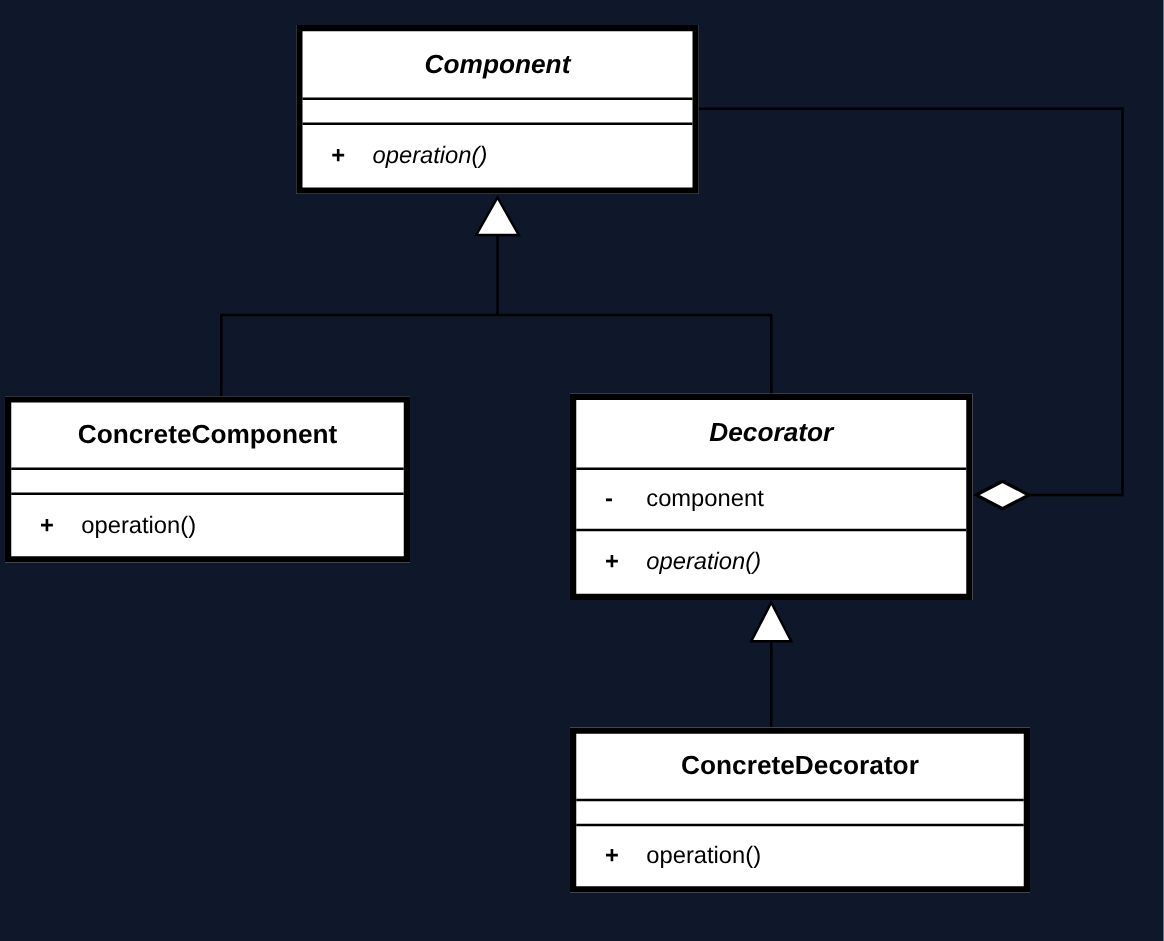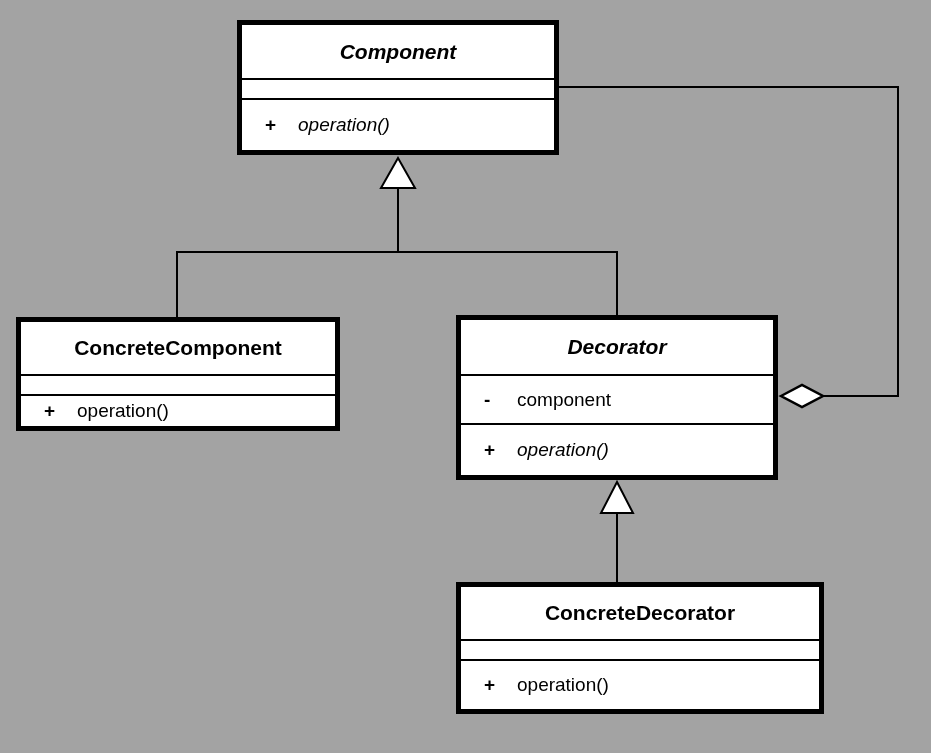--- a/index.html
+++ b/index.html
@@ -1,21 +1,21 @@
 <!DOCTYPE html>
 <html><head>
 <meta charset="utf-8">
 <style>
   * { margin: 0; padding: 0; box-sizing: border-box; }
   html, body { background: #ffffff; }
   .canvas {
     position: relative;
     width: 931px;
     height: 753px;
-    background: #a3a3a3;
+    background: #0f172a;
     font-family: "Liberation Sans", sans-serif;
     color: #000000;
     overflow: hidden;
   }
   .connector-layer {
     position: absolute;
     left: 0; top: 0;
     width: 931px; height: 753px;
     z-index: 1;
   }
@@ -50,21 +50,21 @@
     width: 18px;
     margin-right: 15px;
     font-style: normal;
   }
   .member .mname.abstract { font-style: italic; }
   
   .c-component   { left: 237px; top: 20px;  width: 322px; height: 135px; }
   .c-component .title { height: 55px; }
   .c-component .attrs { height: 20px; }
   
-  .c-concretecomponent { left: 16px; top: 317px; width: 324px; height: 114px; }
+  .c-concretecomponent { left: 4px; top: 317px; width: 324px; height: 133px; }
   .c-concretecomponent .title { height: 54px; }
   .c-concretecomponent .attrs { height: 20px; }
   
   .c-decorator   { left: 456px; top: 315px; width: 322px; height: 165px; }
   .c-decorator .title { height: 56px; }
   .c-decorator .attrs { height: 49px; }
   
   .c-concretedecorator { left: 456px; top: 582px; width: 368px; height: 132px; }
   .c-concretedecorator .title { height: 54px; }
   .c-concretedecorator .attrs { height: 20px; }

